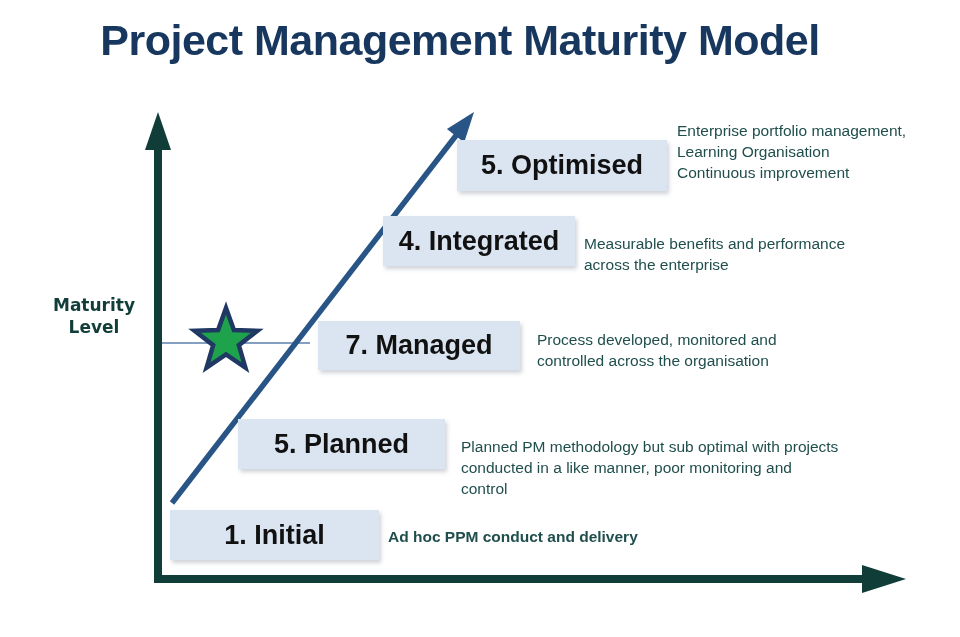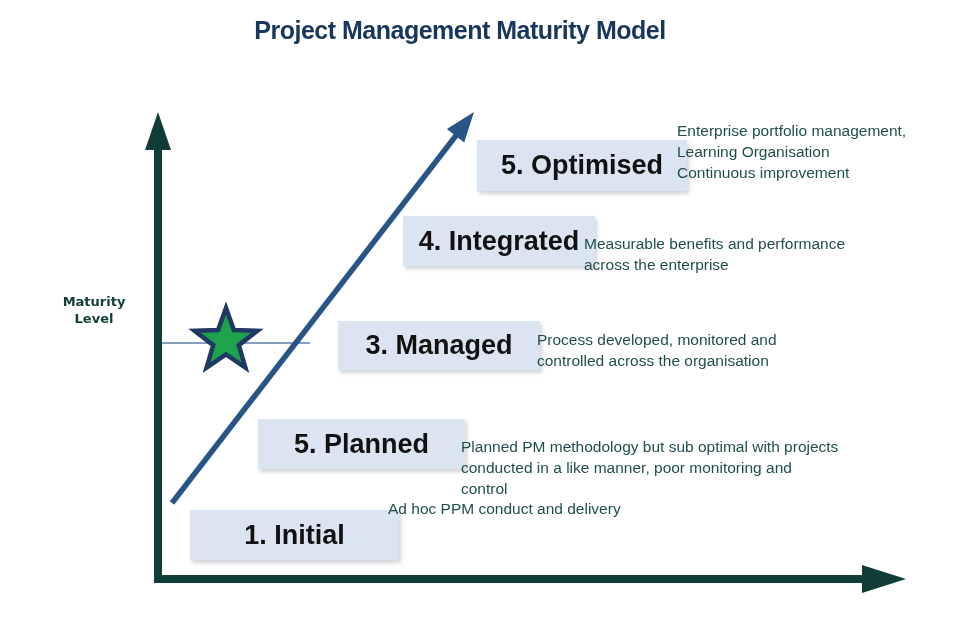--- a/index.html
+++ b/index.html
@@ -15,69 +15,68 @@
     background: #ffffff;
     overflow: hidden;
   }
   .title {
     position: absolute;
     left: 0;
     top: 16px;
     width: 920px;
     margin: 0;
     text-align: center;
-    font-size: 25px;
+    font-size: 43px;
     font-weight: bold;
     color: #17375e;
     letter-spacing: -0.5px;
   }
   .diagram-svg {
     position: absolute;
     left: 0;
     top: 0;
   }
   .y-axis-label {
     position: absolute;
     left: 38px;
     top: 294px;
     width: 112px;
     text-align: center;
     font-family: "DejaVu Sans", sans-serif;
-    font-size: 13px;
+    font-size: 17px;
     font-weight: bold;
     color: #123e39;
     line-height: 1.3;
     white-space: pre-line;
   }
   .level-box {
     position: absolute;
     background: #dbe5f1;
     box-shadow: 2px 3px 4px rgba(120,130,145,0.35);
     display: flex;
     align-items: center;
     justify-content: center;
     font-size: 27px;
     font-weight: bold;
     color: #111111;
     white-space: nowrap;
-    margin-left: 20px;
   }
   .level-desc {
     position: absolute;
     font-size: 15.5px;
     color: #1f4e4c;
     line-height: 21px;
     white-space: pre-line;
   }
   .box-1 { left: 170px; top: 510px; width: 209px; height: 50px; }
   .box-2 { left: 238px; top: 419px; width: 207px; height: 50px; }
   .box-3 { left: 318px; top: 321px; width: 202px; height: 49px; }
   .box-4 { left: 383px; top: 216px; width: 192px; height: 50px; }
   .box-5 { left: 457px; top: 140px; width: 210px; height: 51px; }
-  .desc-1 { left: 388px; top: 498px; width: 340px; }
+  .desc-1 { left: 388px; top: 526px; width: 340px; font-weight: bold; }
   .desc-2 { left: 461px; top: 436px; width: 480px; }
   .desc-3 { left: 537px; top: 329px; width: 310px; }
   .desc-4 { left: 584px; top: 233px; width: 340px; }
   .desc-5 { left: 677px; top: 120px; width: 290px; }
 </style>
 </head>
 <body>
 
 <div class="canvas">
 
@@ -108,21 +107,21 @@
   <div class="y-axis-label">Maturity
 Level</div>
 
   <div class="level-box box-1">
     <span>1. Initial</span>
   </div>
   <div class="level-box box-2">
     <span>5. Planned</span>
   </div>
   <div class="level-box box-3">
-    <span>3. Managed</span>
+    <span>7. Managed</span>
   </div>
   <div class="level-box box-4">
     <span>4. Integrated</span>
   </div>
   <div class="level-box box-5">
     <span>5. Optimised</span>
   </div>
 
   <div class="level-desc desc-1">Ad hoc PPM conduct and delivery</div>
   <div class="level-desc desc-2">Planned PM methodology but sub optimal with projects

